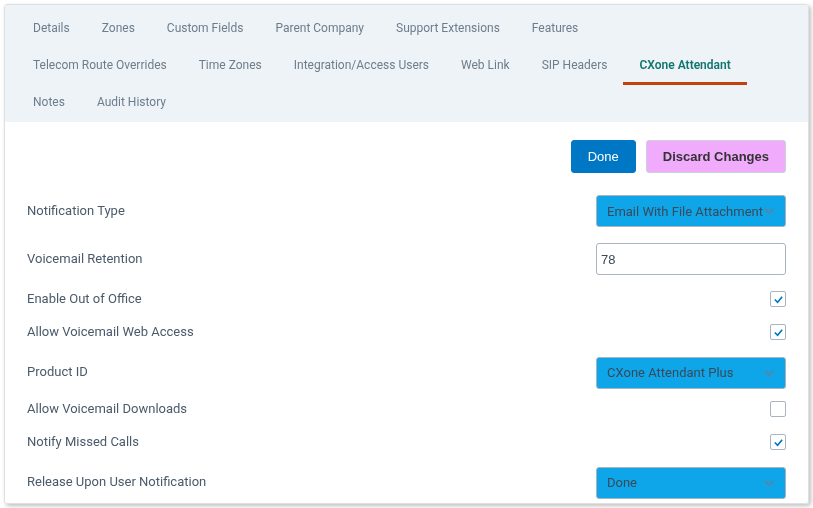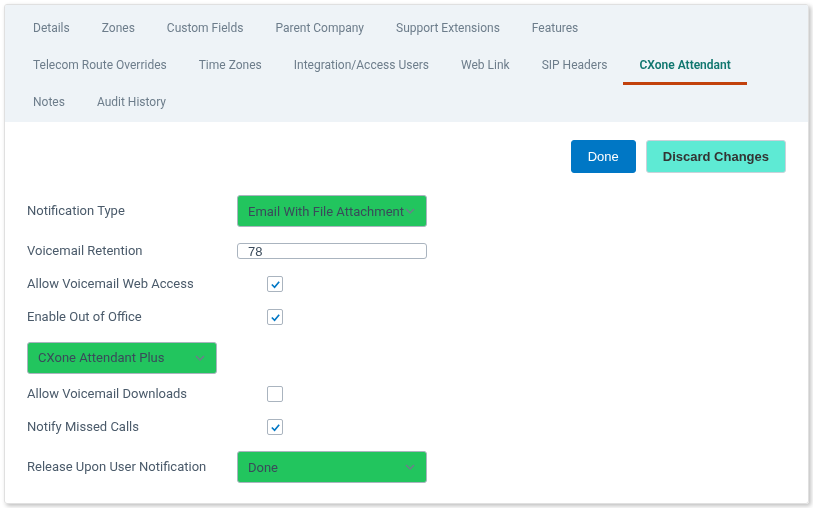--- a/index.html
+++ b/index.html
@@ -56,59 +56,60 @@
     cursor: pointer;
     border: 1px solid transparent;
   }
   .btn-primary {
     background: #0077c5;
     color: #fff;
     border-color: #0077c5;
     font-weight: 400;
   }
   .btn-secondary {
-    background: #5eead4;
+    background: #f0abfc;
     color: #333;
     border-color: #c9d2da;
     font-weight: 600;
   }
   .form-row {
     display: flex;
     align-items: center;
     margin-bottom: 16px;
+    justify-content: space-between;
   }
   .form-row.tight { margin-bottom: 12px; }
   .form-label {
     width: 210px;
     font-size: 13px;
     color: #4a5a6a;
     padding-right: 10px;
     line-height: 1.3;
   }
   .select {
     width: 190px;
     height: 32px;
     border: 1px solid #aab4bf;
     border-radius: 3px;
-    background: #22c55e;
+    background: #0ea5e9;
     display: flex;
     align-items: center;
     justify-content: space-between;
     padding: 0 10px;
     font-size: 13px;
     color: #3a4a5a;
     cursor: pointer;
   }
   .select .chev svg { width: 12px; height: 12px; display: block; }
   .text-input {
     width: 190px;
-    height: 16px;
+    height: 32px;
     border: 1px solid #aab4bf;
     border-radius: 3px;
-    padding: 0 10px;
+    padding: 0 4px;
     font-size: 13px;
     color: #3a4a5a;
     outline: none;
   }
   .checkbox {
     width: 16px;
     height: 16px;
     border: 1px solid #aab4bf;
     border-radius: 2px;
     display: flex;
@@ -167,38 +168,39 @@
           </span>
       </div>
     </div>
 
     <div class="form-row">
       <div class="form-label">Voicemail Retention</div>
       <input class="text-input" type="text" value="78" style="">
     </div>
 
     <div class="form-row">
+      <div class="form-label">Enable Out of Office</div>
+      <div class="checkbox checked">
+        <svg viewBox="0 0 12 12">
+            <path d="M2 6 L5 9 L10 3" fill="none" stroke="#0077c5" stroke-width="1.8"></path>
+          </svg>
+      </div>
+    </div>
+
+    <div class="form-row">
       <div class="form-label">Allow Voicemail Web Access</div>
       <div class="checkbox checked">
         <svg viewBox="0 0 12 12">
             <path d="M2 6 L5 9 L10 3" fill="none" stroke="#0077c5" stroke-width="1.8"></path>
           </svg>
       </div>
     </div>
 
-    <div class="form-row">
-      <div class="form-label">Enable Out of Office</div>
-      <div class="checkbox checked">
-        <svg viewBox="0 0 12 12">
-            <path d="M2 6 L5 9 L10 3" fill="none" stroke="#0077c5" stroke-width="1.8"></path>
-          </svg>
-      </div>
-    </div>
-
     <div class="form-row tight">
+      <div class="form-label">Product ID</div>
       <div class="select">
         <span>CXone Attendant Plus</span>
         <span class="chev">
             <svg viewBox="0 0 12 12">
               <path d="M2 4 L6 8 L10 4" fill="none" stroke="#6d7d8b" stroke-width="1.5"></path>
             </svg>
           </span>
       </div>
     </div>
 

